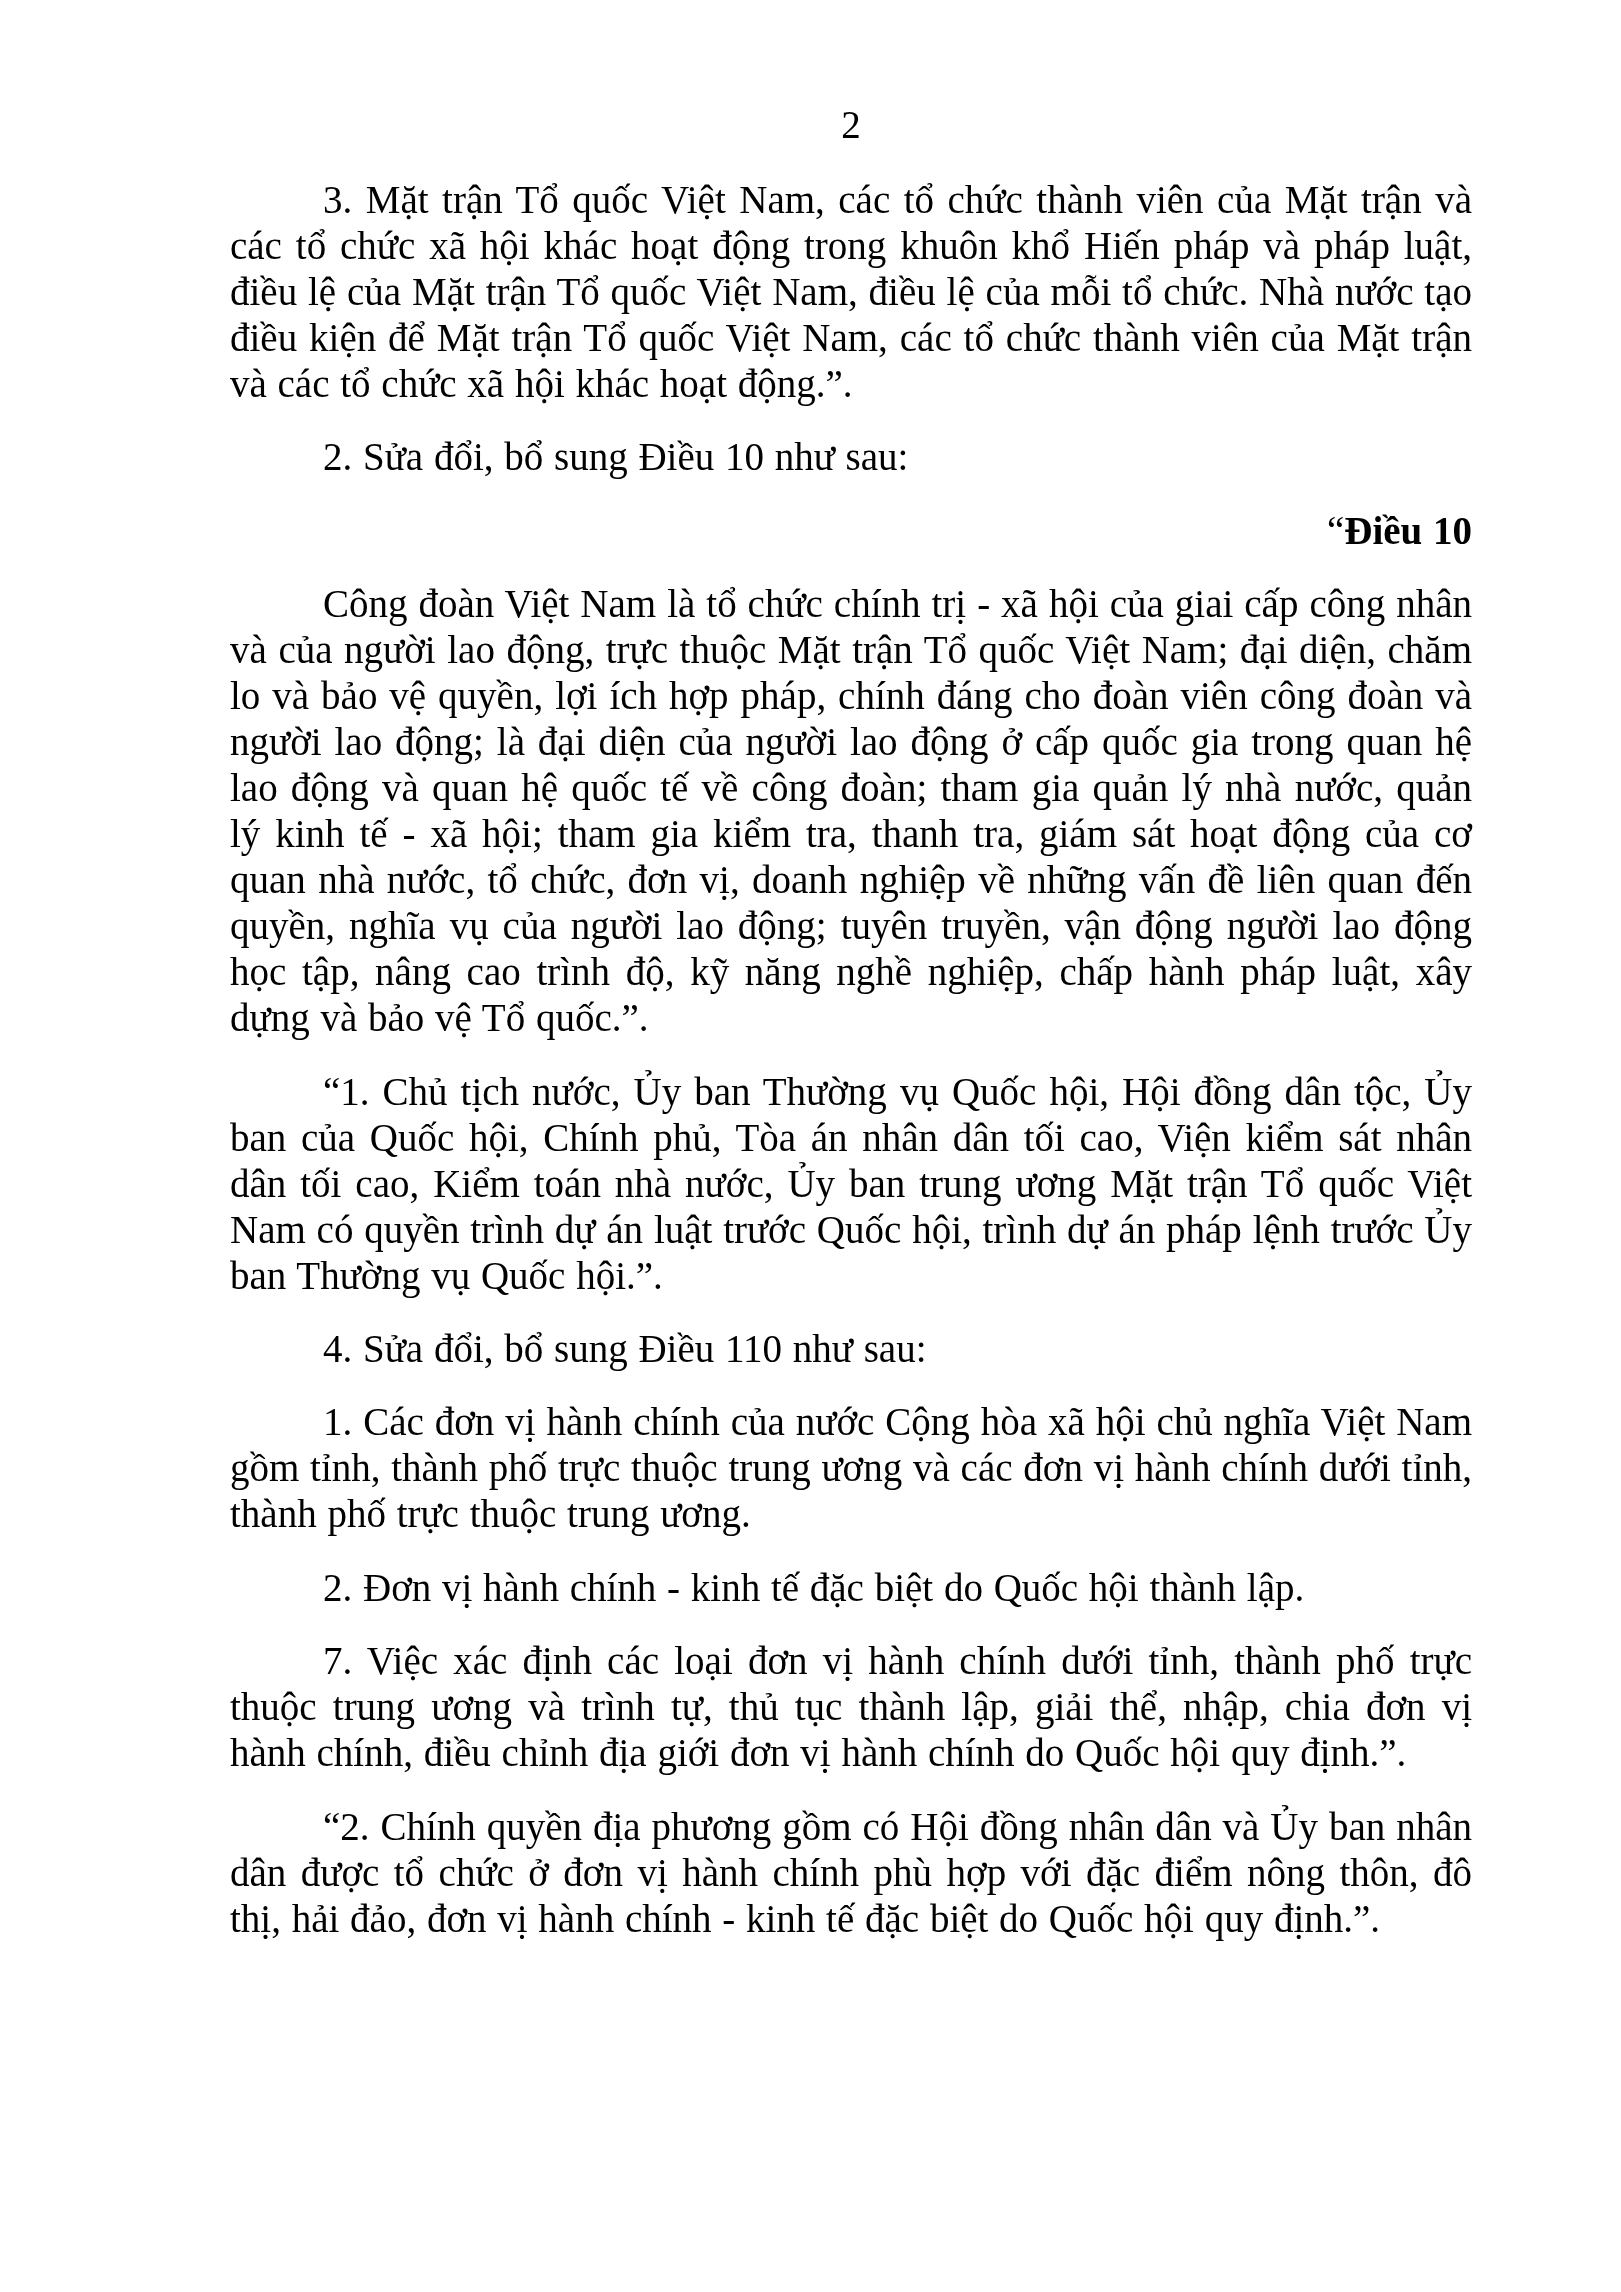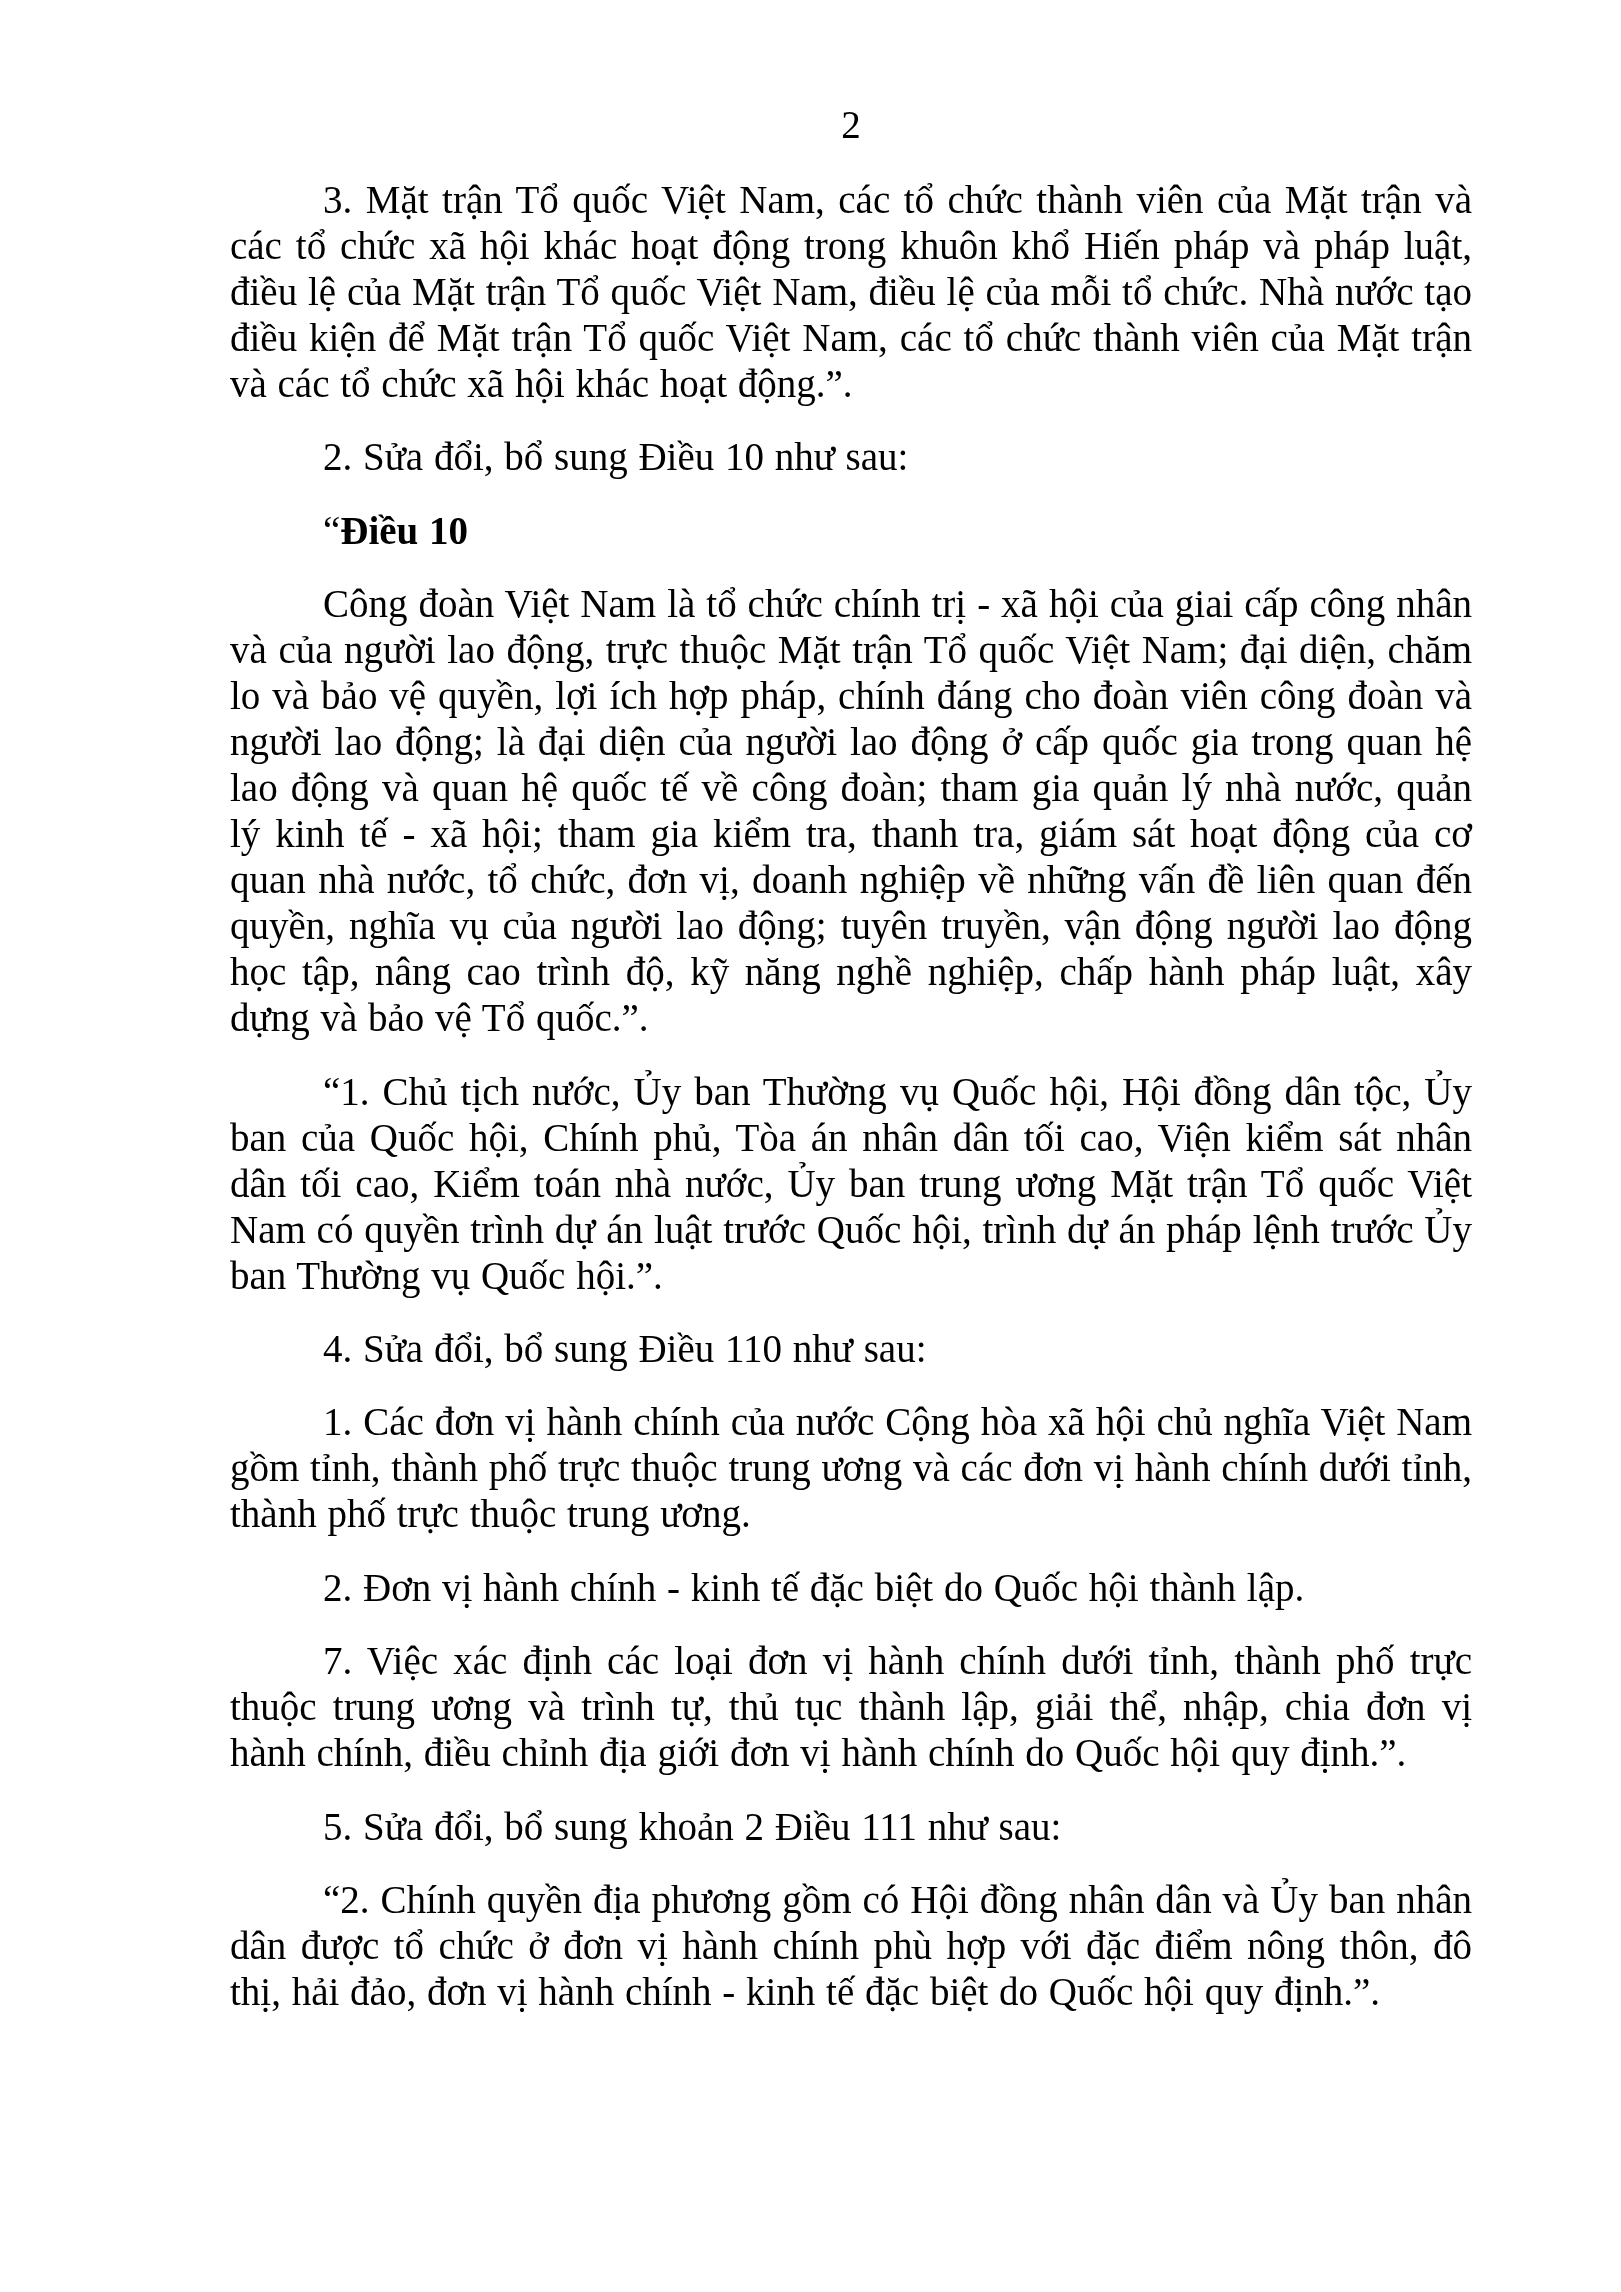--- a/index.html
+++ b/index.html
@@ -24,21 +24,21 @@
     text-align: center;
     margin: 0 0 29px 0;
   }
   .para {
     margin: 0 0 27.4px 0;
     text-align: justify;
     text-indent: 93px;
     word-spacing: 1px;
   }
   .para.heading {
-    text-align: left;
+    text-align: right;
   }
   .bold {
     font-weight: bold;
   }
 </style>
 </head>
 <body>
 
 <div class="page">
 
@@ -57,18 +57,17 @@
 
   <p class="para">4. Sửa đổi, bổ sung Điều 110 như sau:</p>
 
 
   <p class="para">1. Các đơn vị hành chính của nước Cộng hòa xã hội chủ nghĩa Việt Nam gồm tỉnh, thành phố trực thuộc trung ương và các đơn vị hành chính dưới tỉnh, thành phố trực thuộc trung ương.</p>
 
   <p class="para">2. Đơn vị hành chính - kinh tế đặc biệt do Quốc hội thành lập.</p>
 
   <p class="para">7. Việc xác định các loại đơn vị hành chính dưới tỉnh, thành phố trực thuộc trung ương và trình tự, thủ tục thành lập, giải thể, nhập, chia đơn vị hành chính, điều chỉnh địa giới đơn vị hành chính do Quốc hội quy định.”.</p>
 
-  <p class="para">5. Sửa đổi, bổ sung khoản 2 Điều 111 như sau:</p>
 
   <p class="para">“2. Chính quyền địa phương gồm có Hội đồng nhân dân và Ủy ban nhân dân được tổ chức ở đơn vị hành chính phù hợp với đặc điểm nông thôn, đô thị, hải đảo, đơn vị hành chính - kinh tế đặc biệt do Quốc hội quy định.”.</p>
 
 </div>
 
 
 </body></html>

